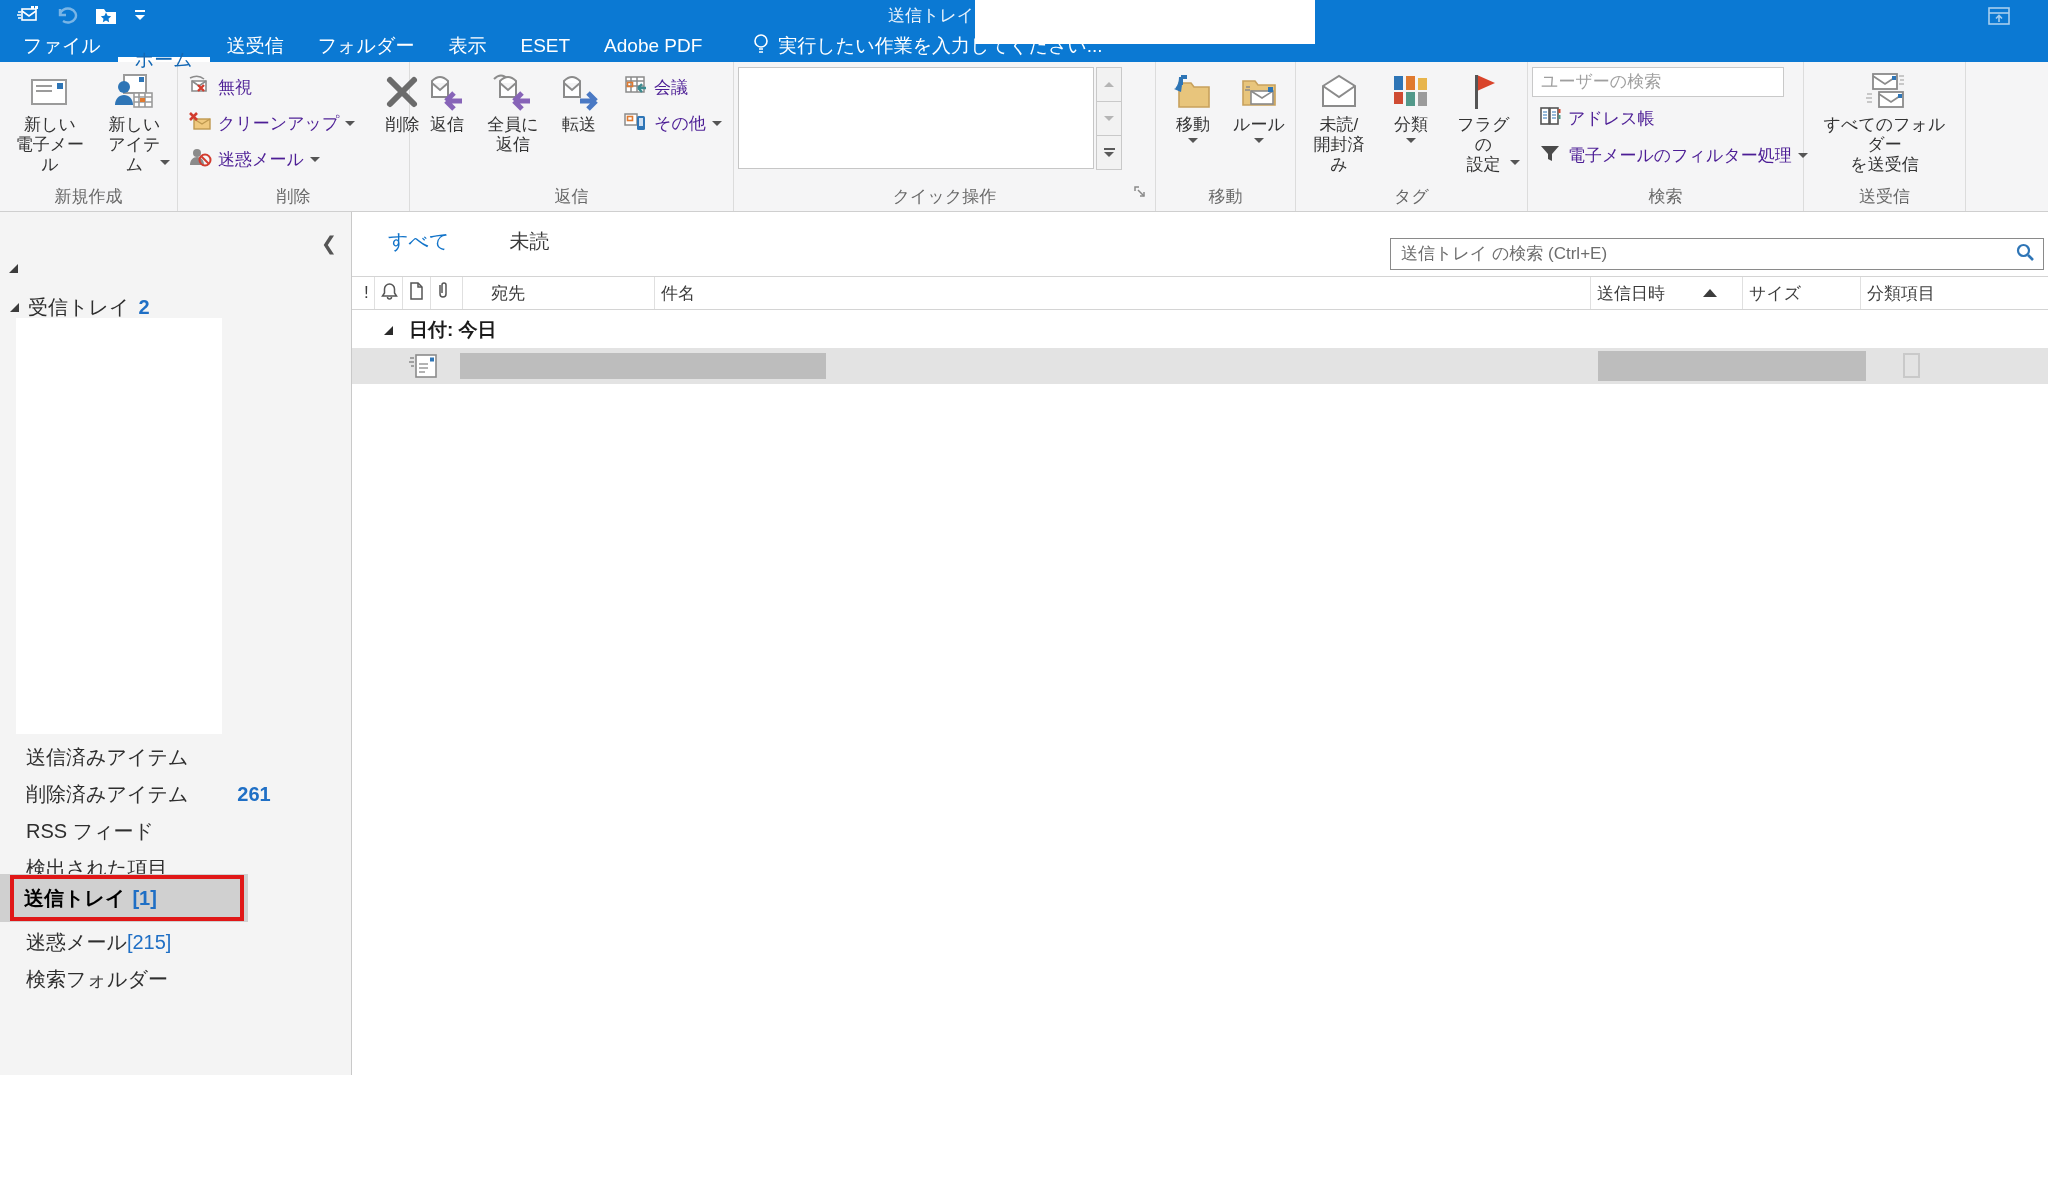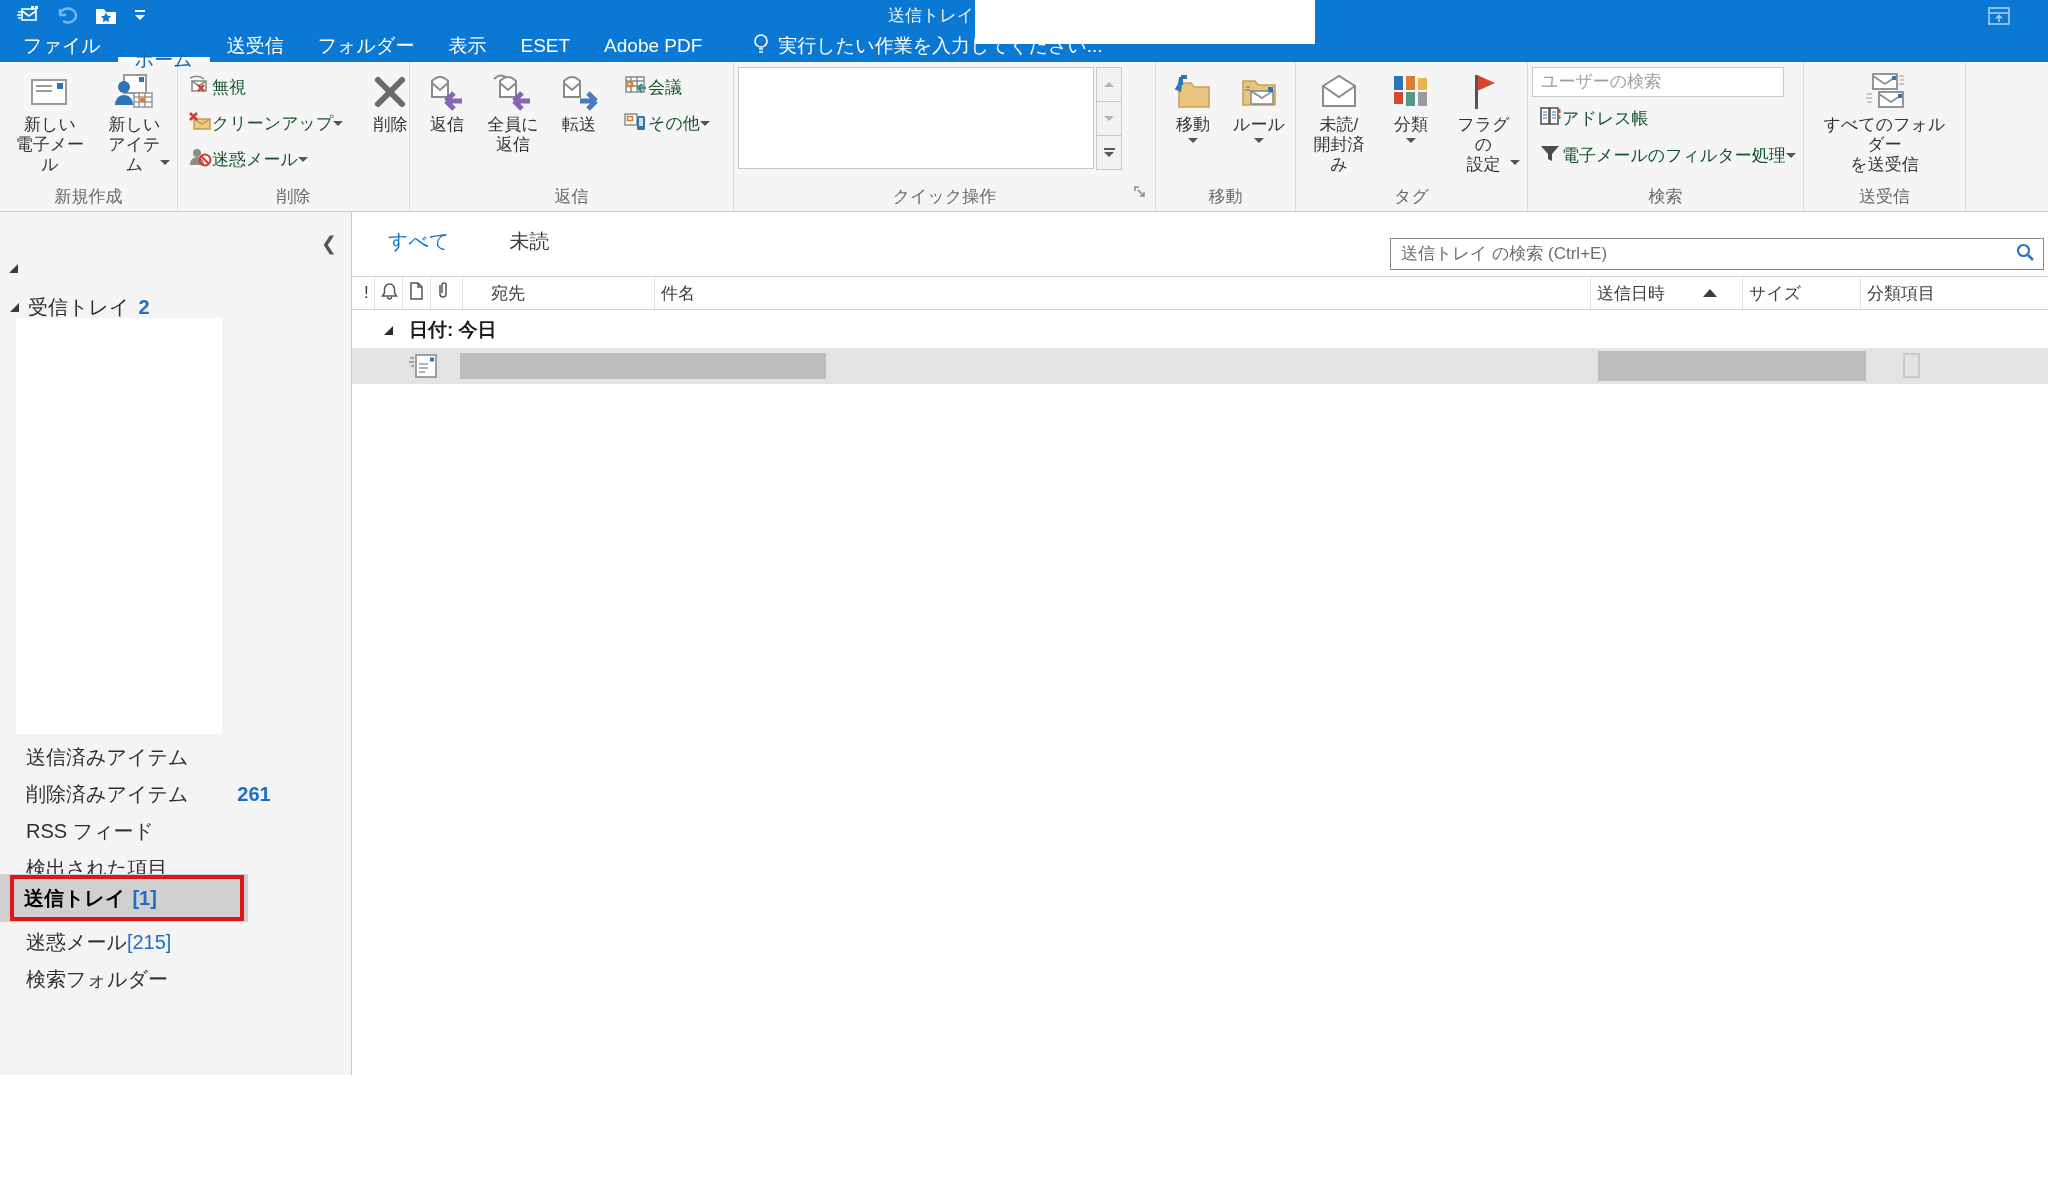--- a/index.html
+++ b/index.html
@@ -22,21 +22,21 @@
 
   
   .ribbon { height:150px; background:#f5f5f6; border-bottom:1px solid #cfcfcf; display:flex; align-items:stretch; }
   .rgroup { display:flex; flex-direction:column; border-right:1px solid #dcdcdc; padding:3px 4px 0 4px; }
   .rgroup-content { flex:1; display:flex; align-items:flex-start; }
   .rgroup-label { height:26px; text-align:center; color:#696969; font-size:17px; position:relative; line-height:24px; }
   .lgbtn { position:relative; display:flex; flex-direction:column; align-items:center; padding:4px 7px 0 7px; min-width:66px; }
   .lgbtn .ico { height:46px; display:flex; align-items:center; justify-content:center; }
   .btn-label { font-size:17px; line-height:20px; text-align:center; color:#333; white-space:pre-line; }
   .smcol { display:flex; flex-direction:column; justify-content:flex-start; padding-top:4px; }
-  .smbtn { display:flex; align-items:center; height:36px; font-size:17px; color:#14532d; padding:0 6px; white-space:nowrap; }
+  .smbtn { display:flex; align-items:center; gap:6px; height:36px; font-size:17px; color:#4c1d95; padding:0 6px; white-space:nowrap; }
   .caret { width:0; height:0; border-left:5px solid transparent; border-right:5px solid transparent; border-top:5px solid #555; display:inline-block; }
   .caret.under { margin-top:3px; }
   .caret.abs { position:absolute; right:3px; bottom:10px; }
   
   .qs-wrap { display:flex; width:404px; padding-top:2px; }
   .qs-gallery { width:356px; height:102px; background:#fff; border:1px solid #c6c6c6; }
   .qs-spin { width:26px; display:flex; flex-direction:column; margin-left:2px; }
   .qs-spin .sp { flex:1; background:#f2f2f2; border:1px solid #c9c9c9; display:flex; align-items:center; justify-content:center; margin-bottom:-1px; }
   .sp .c-up { width:0;height:0;border-left:5px solid transparent;border-right:5px solid transparent;border-bottom:5px solid #b5b5b5; }
   .sp .c-dn { width:0;height:0;border-left:5px solid transparent;border-right:5px solid transparent;border-top:5px solid #b5b5b5; }

